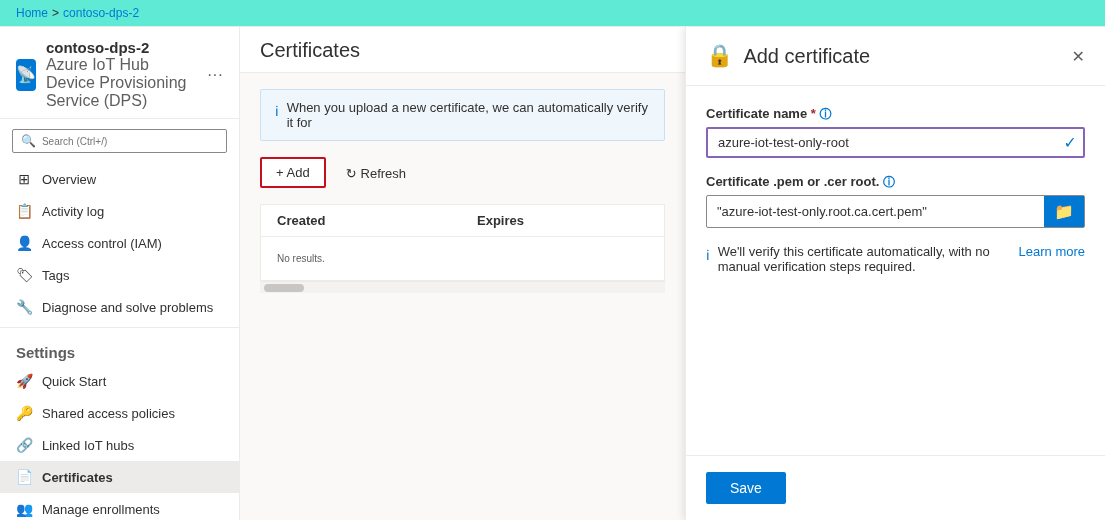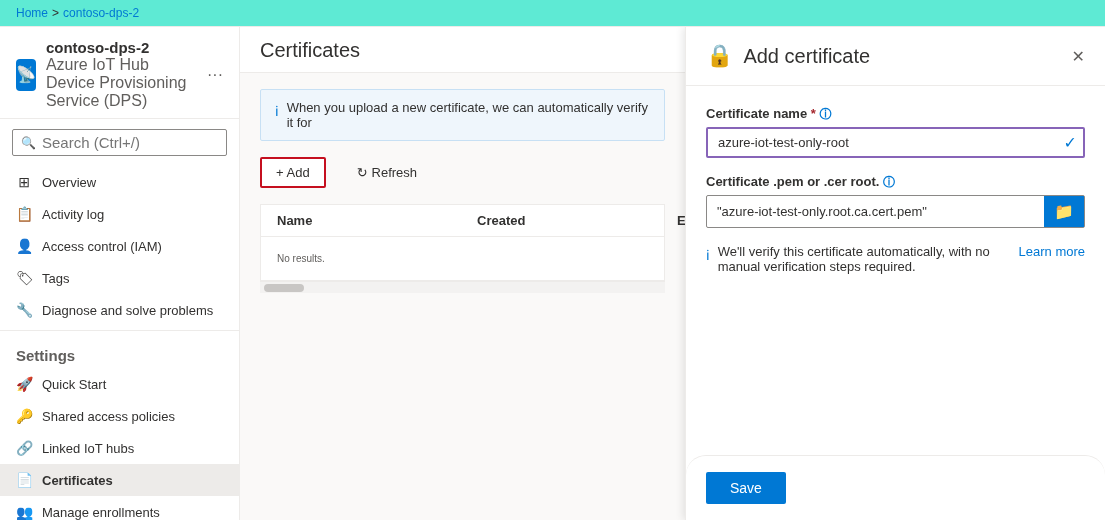--- a/index.html
+++ b/index.html
@@ -65,21 +65,21 @@
       align-items: center;
       border: 1px solid #8a8886;
       border-radius: 2px;
       padding: 4px 8px;
       gap: 6px;
       background: #fff;
     }
     .search-box input {
       border: none;
       outline: none;
-      font-size: 15px;
+      font-size: 10px;
       color: #4d7c0f;
       width: 100%;
       background: transparent;
     }
     .search-icon { color: #605e5c; font-size: 12px; }
 
     .nav-item {
       display: flex;
       align-items: center;
       padding: 8px 16px;
@@ -131,22 +131,22 @@
       align-items: flex-start;
       gap: 8px;
       margin-bottom: 16px;
       font-size: 13px;
       color: #323130;
     }
     .info-icon { color: #0078d4; font-size: 14px; margin-top: 1px; }
 
     .toolbar {
       display: flex;
-      align-items: center;
-      gap: 16px;
+      align-items: flex-end;
+      gap: 5px;
       margin-bottom: 16px;
     }
     .btn-add {
       display: flex;
       align-items: center;
       gap: 4px;
       padding: 6px 14px;
       border: 2px solid #c50f1f;
       border-radius: 2px;
       background: #fff;
@@ -302,21 +302,20 @@
       font-size: 13px;
       color: #323130;
     }
     .verify-info a { color: #0078d4; text-decoration: none; }
 
     .panel-footer {
       padding: 16px 20px;
       border-top: 1px solid #edebe9;
       display: flex;
       gap: 10px;
-      border-radius: 20px;
     }
     .btn-save {
       padding: 8px 24px;
       background: #0078d4;
       color: white;
       border: none;
       border-radius: 2px;
       cursor: pointer;
       font-size: 14px;
     }
@@ -412,21 +411,20 @@
       <div class="toolbar">
         <button class="btn-add">+ Add</button>
         <button class="btn-refresh">
           <span>↻</span>
           <span>Refresh</span>
         </button>
       </div>
 
       <div class="table-area">
         <div class="table-header">
-          <span>Name</span>
           <span>Created</span>
           <span>Expires</span>
           <span></span>
         </div>
         <div class="table-body">
           <span>No results.</span>
         </div>
       </div>
 
       <div class="scrollbar-h">

